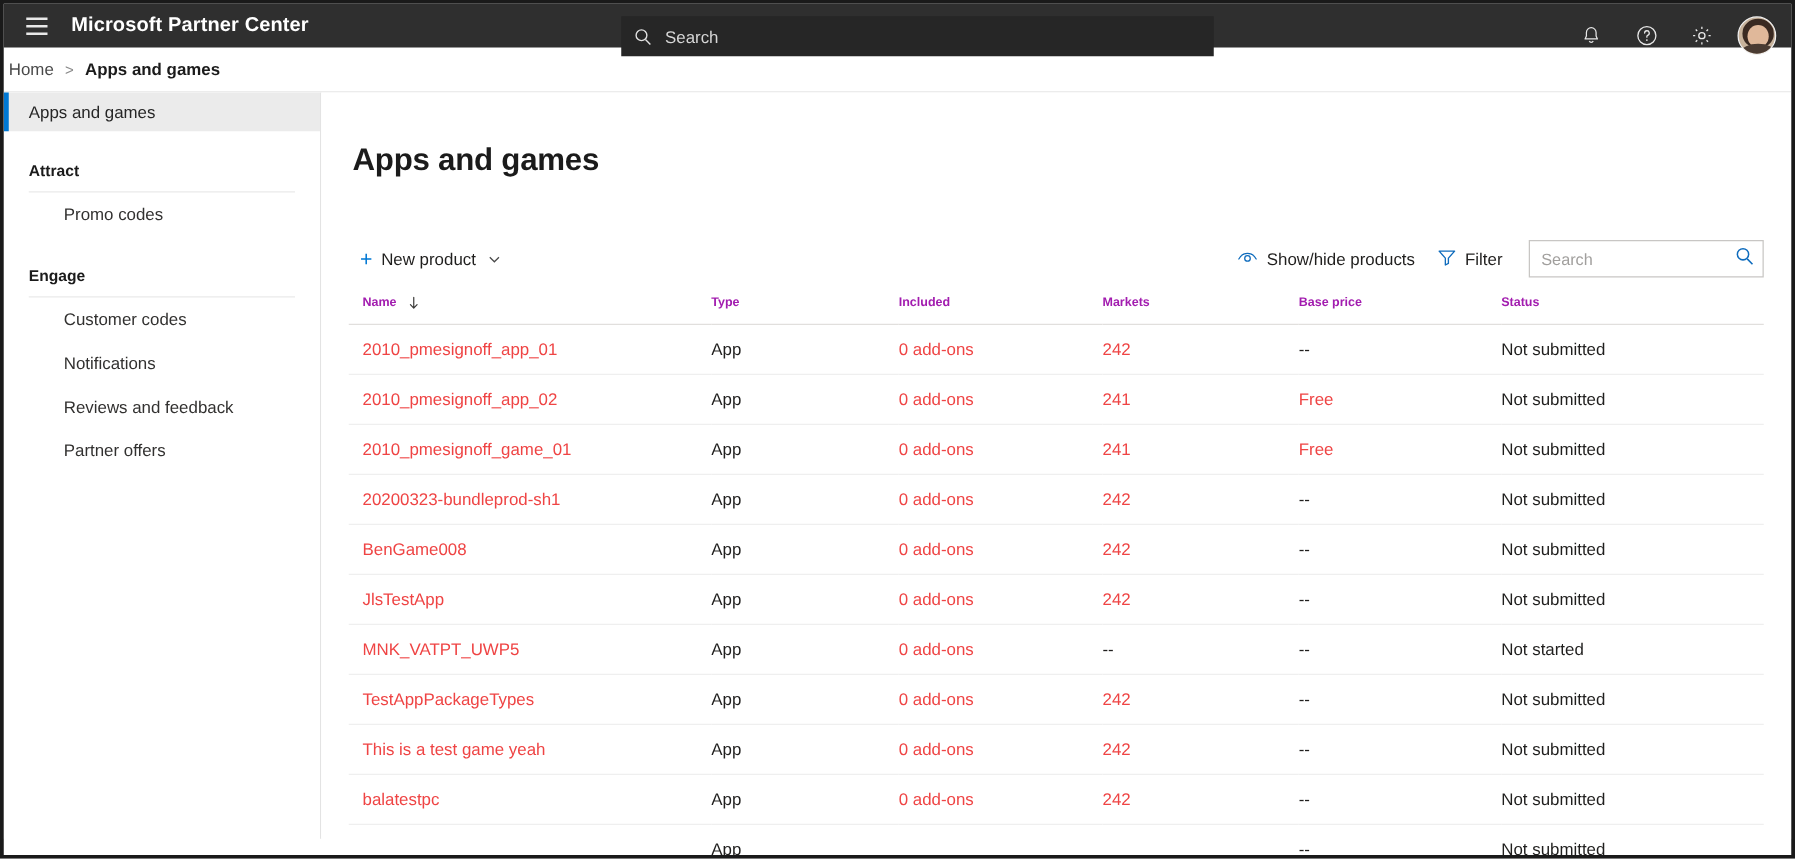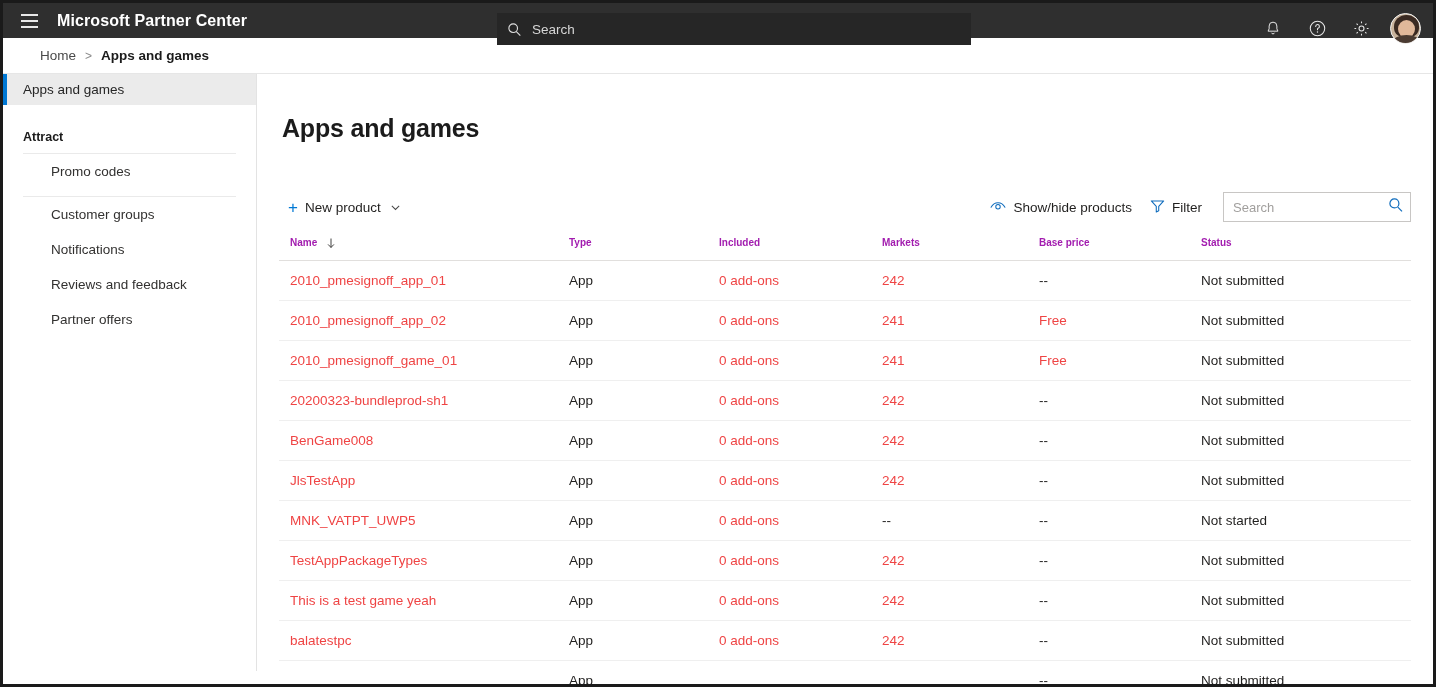--- a/index.html
+++ b/index.html
@@ -88,21 +88,21 @@
   .avatar .body {
     position: absolute; left: 2px; bottom: -5px;
     width: 27px; height: 13px; border-radius: 50% 50% 0 0;
     background: #4a3b32;
   }
 
   
   .breadcrumb {
     height: 36px;
     display: flex; align-items: center;
-    padding-left: 37px;
+    padding-left: 4px;
     gap: 9px;
     background: #fff;
     border-bottom: 1px solid #e6e6e6;
     font-size: 13.5px;
   }
   .crumb-link { color: #4a4a4a; cursor: pointer; }
   .crumb-sep { color: #8a8a8a; font-size: 12px; }
   .crumb-current { color: #1b1b1b; font-weight: 600; }
 
   
@@ -309,23 +309,24 @@
 
       <div class="nav-group">
         <div class="nav-group-title">Attract</div>
         <div class="nav-divider"></div>
         <div class="nav-item">
           <span>Promo codes</span>
         </div>
       </div>
 
       <div class="nav-group">
+        <div class="nav-group-title">Engage</div>
         <div class="nav-divider"></div>
         <div class="nav-item">
-          <span>Customer groups</span>
+          <span>Customer codes</span>
         </div>
         <div class="nav-item">
           <span>Notifications</span>
         </div>
         <div class="nav-item">
           <span>Reviews and feedback</span>
         </div>
         <div class="nav-item">
           <span>Partner offers</span>
         </div>

